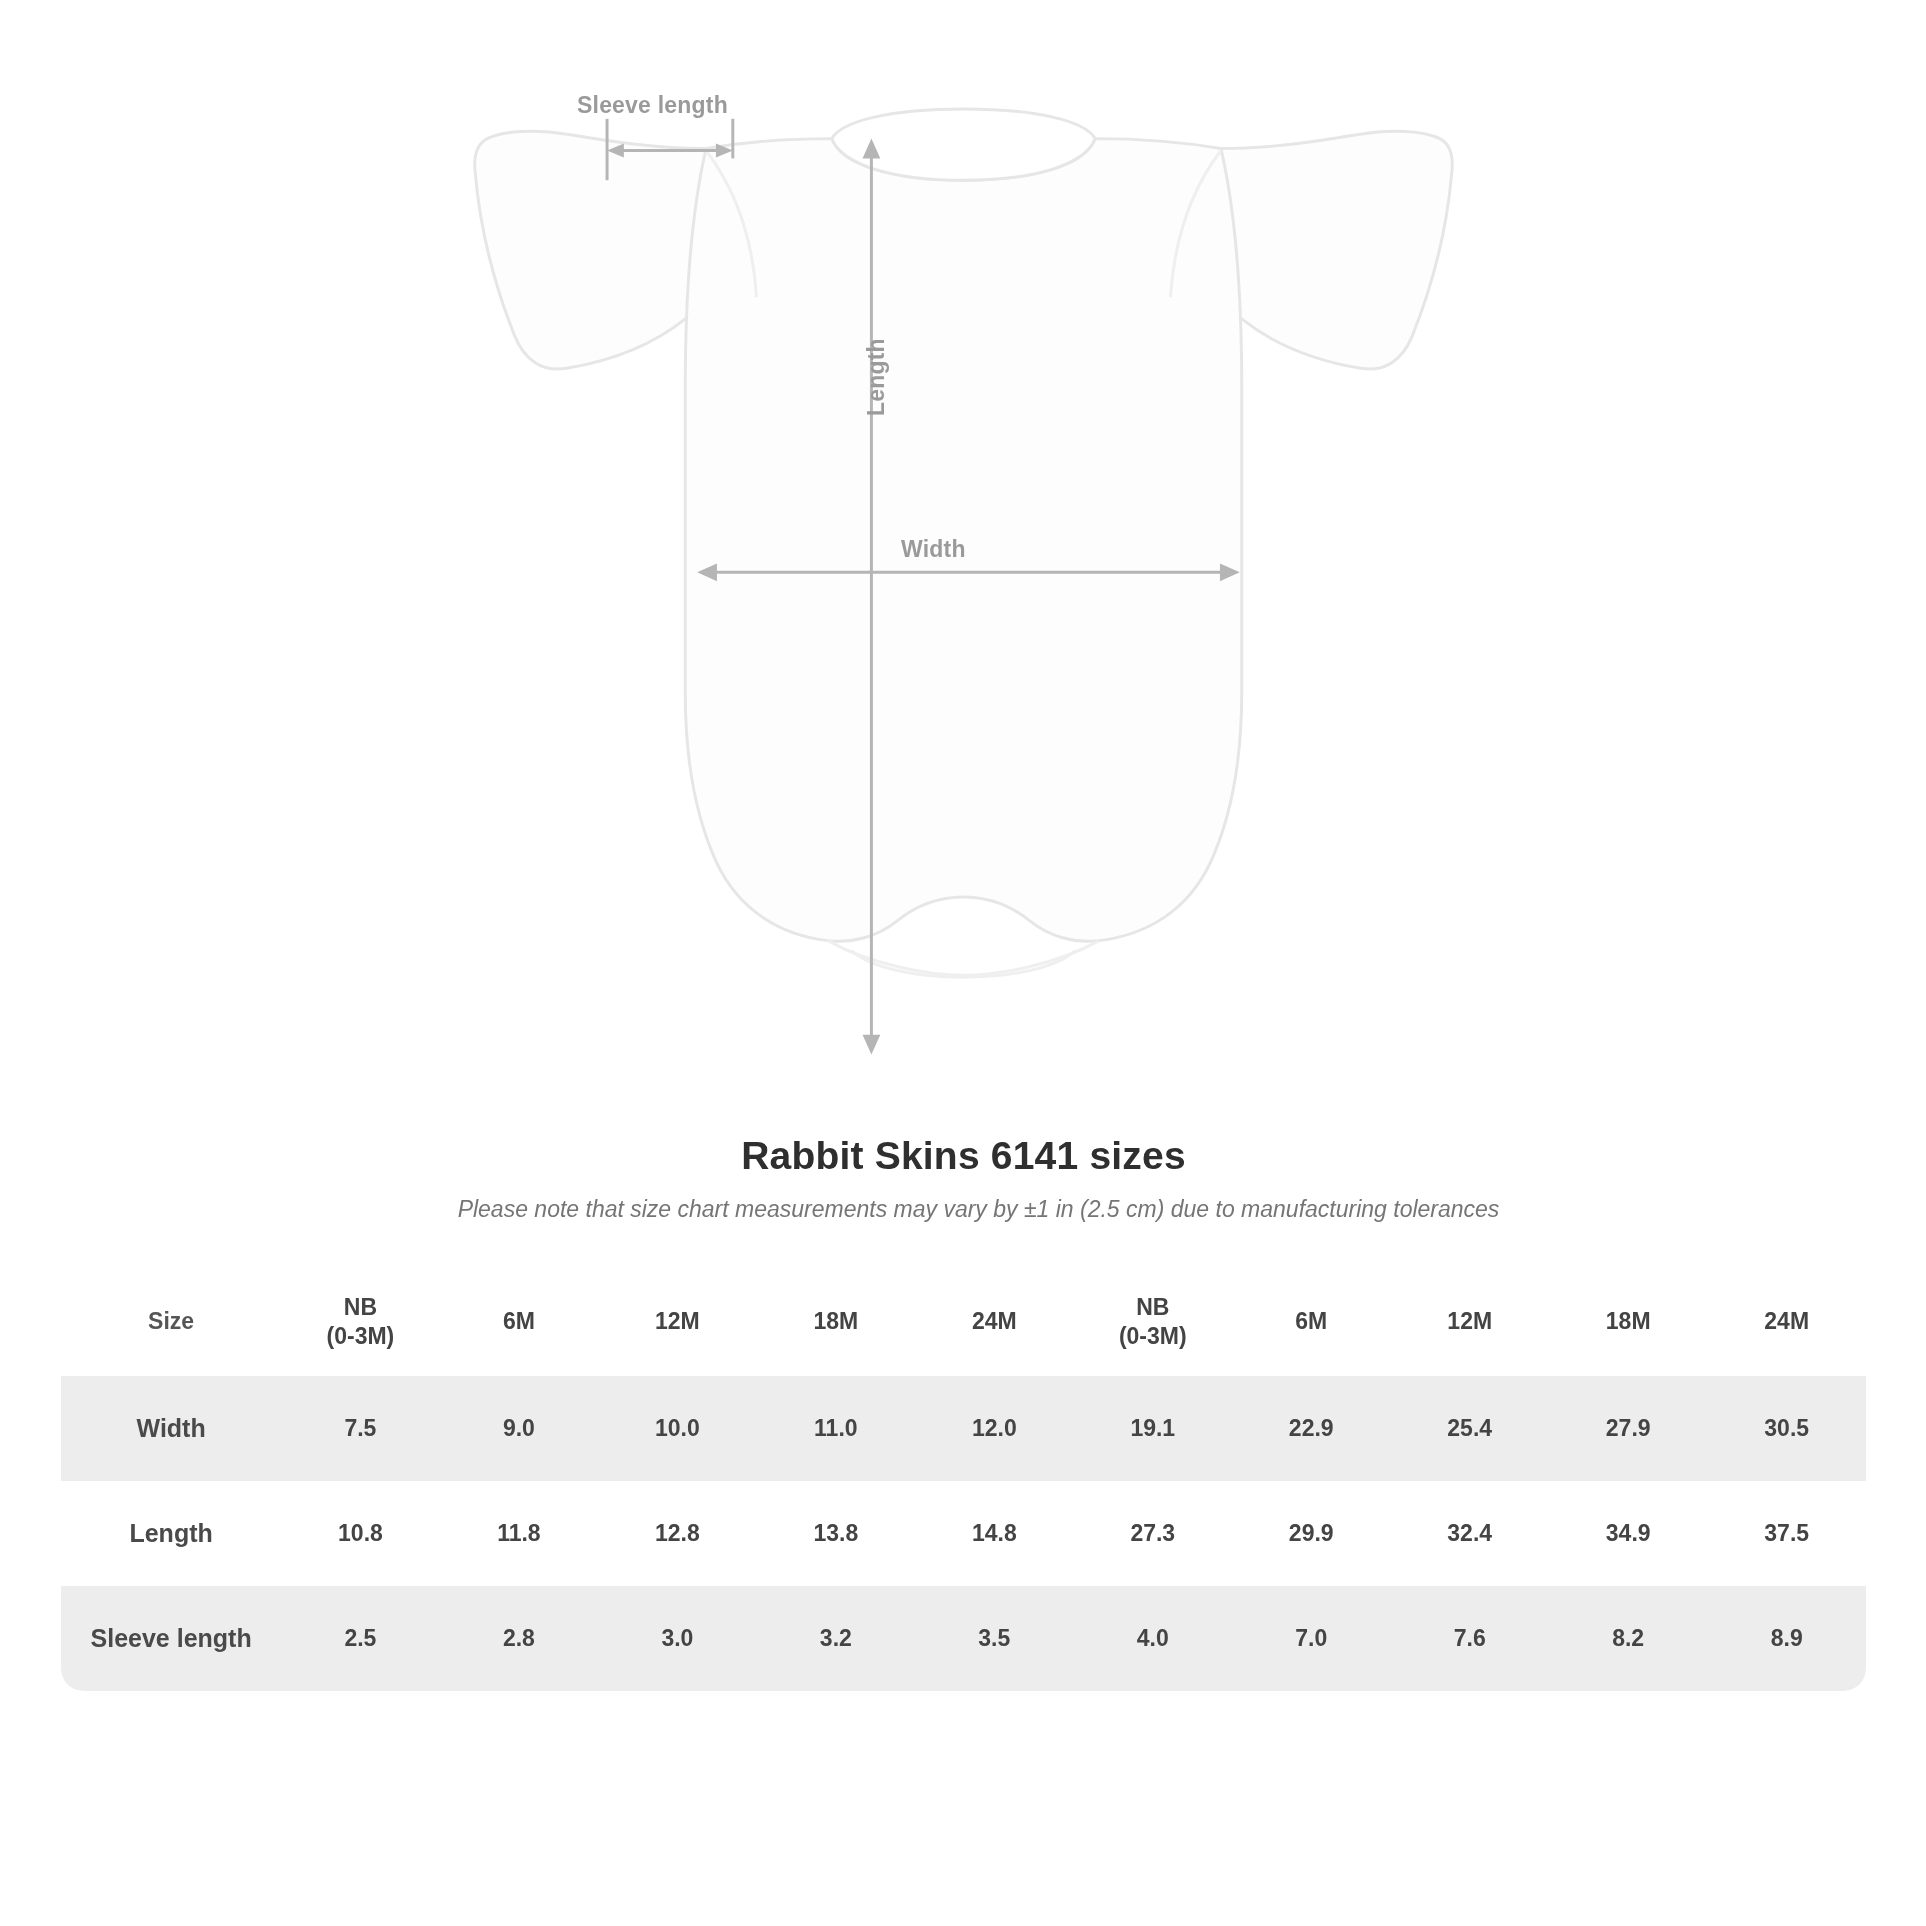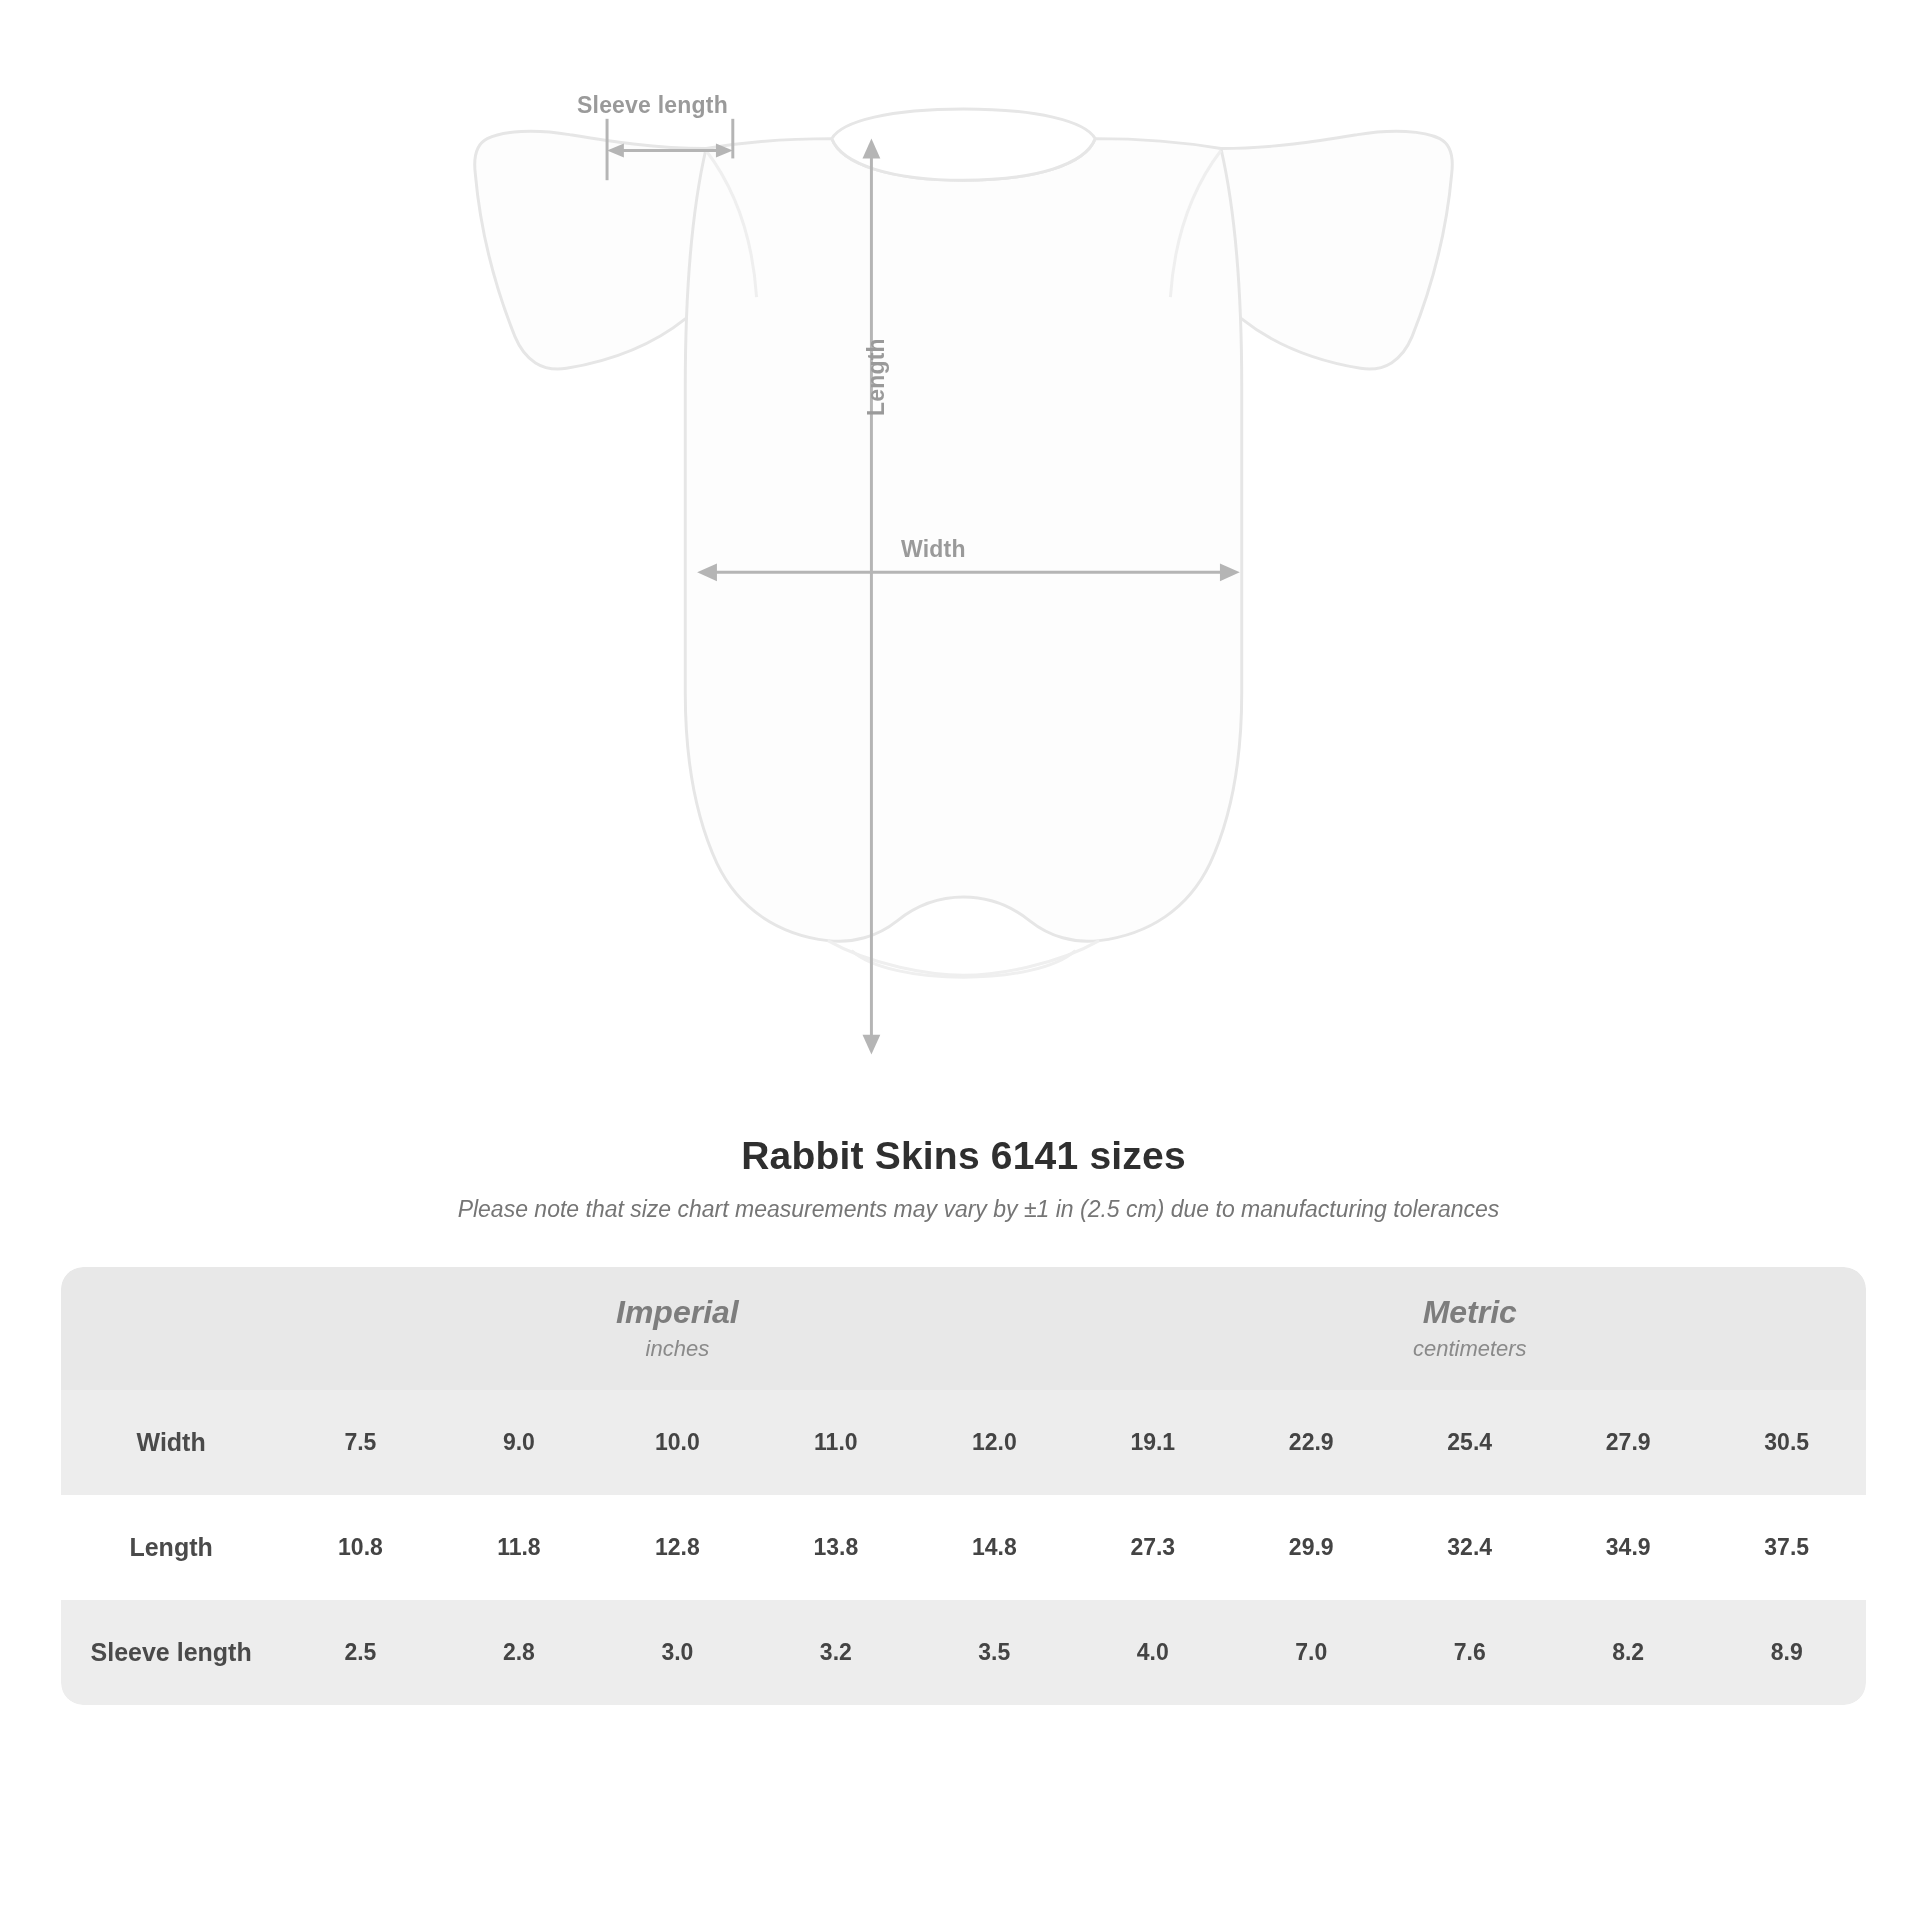--- a/index.html
+++ b/index.html
@@ -242,32 +242,40 @@
         <col class="col-val">
         <col class="col-val">
         <col class="col-val">
       <col class="col-val">
         <col class="col-val">
         <col class="col-val">
         <col class="col-val">
         <col class="col-val">
     </colgroup>
     <tbody>
-      <tr class="unit-row">
-        <td class="corner"></td>
-        <td colspan="5">
-          <div class="unit-name">Imperial</div>
-          <div class="unit-sub">inches</div>
+
+      <tr class="head-row">
+        <td class="rowlabel">Size</td>
+        <td>
+          <div>NB</div>
+          <div>(0-3M)</div>
         </td>
-        <td colspan="5">
-          <div class="unit-name">Metric</div>
-          <div class="unit-sub">centimeters</div>
+        <td>6M</td>
+        <td>12M</td>
+        <td>18M</td>
+        <td>24M</td>
+        <td>
+          <div>NB</div>
+          <div>(0-3M)</div>
         </td>
+        <td>6M</td>
+        <td>12M</td>
+        <td>18M</td>
+        <td>24M</td>
       </tr>
-
 
       <tr class="data-row shaded">
         <td class="rowlabel">Width</td>
         <td>7.5</td>
         <td>9.0</td>
         <td>10.0</td>
         <td>11.0</td>
         <td>12.0</td>
         <td>19.1</td>
         <td>22.9</td>

